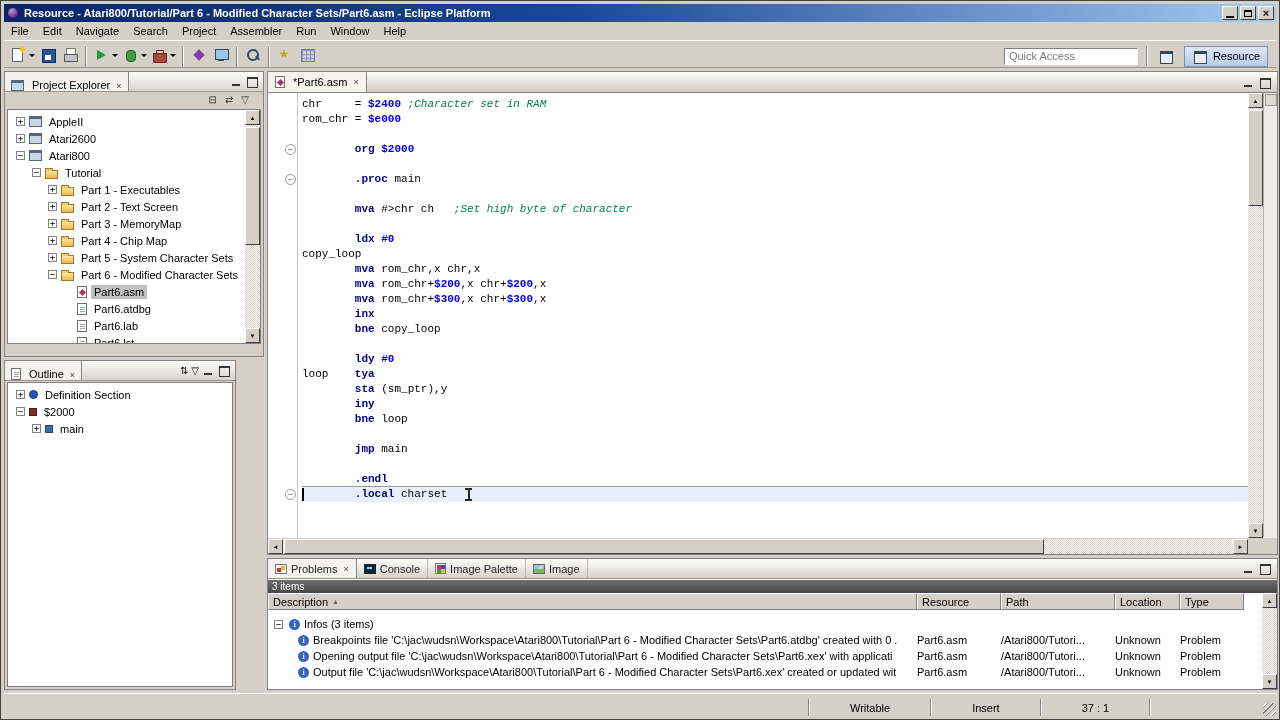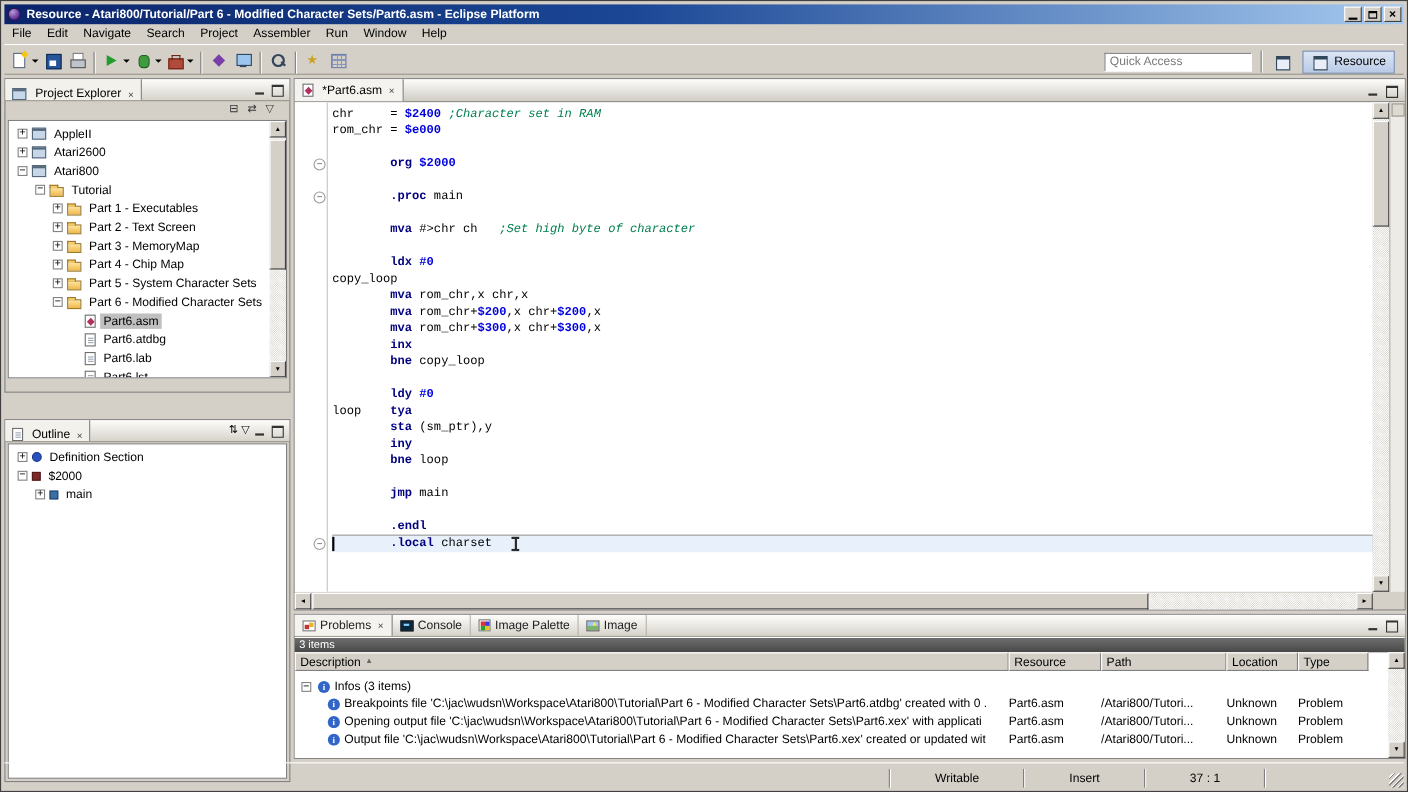--- a/index.html
+++ b/index.html
@@ -74,21 +74,21 @@
   .vbtn{width:13px;height:11px;position:relative;}
   .vbtn-min::before{content:"";position:absolute;left:2px;bottom:1px;width:8px;height:2px;background:#333;}
   .vbtn-max::before{content:"";position:absolute;left:1px;top:1px;width:9px;height:8px;border:1px solid #333;border-top:2px solid #333;}
   .view-toolbar{position:absolute;left:0;right:0;top:20px;height:16px;display:flex;align-items:center;
     justify-content:flex-end;gap:8px;padding-right:14px;color:#333;font-size:10px;}
   .vt-ico{font-size:10px;line-height:10px;}
   .view-content{position:absolute;left:2px;right:2px;background:#fff;border:1px solid #808080;overflow:hidden;}
 
   #pe{left:3px;top:70px;width:260px;height:286px;}
   #pe .view-content{top:37px;bottom:12px;}
-  #outline{left:3px;top:380px;width:260px;height:330px;}
+  #outline{left:3px;top:359px;width:232px;height:330px;}
   #outline .view-content{top:21px;bottom:2px;}
 
   
   .tree{position:absolute;inset:0;padding-top:3px;overflow:hidden;}
   .trow{height:17px;display:flex;align-items:center;white-space:nowrap;}
   .exp{width:9px;height:9px;flex:none;border:1px solid #848284;background:#fff;font-size:9px;line-height:7px;
     text-align:center;margin-right:4px;font-family:"DejaVu Sans Mono",monospace;}
   .exp-spacer{width:13px;flex:none;}
   .tlabel{padding:1px 3px;}
   .tlabel.sel{background:#C0C0C0;}

